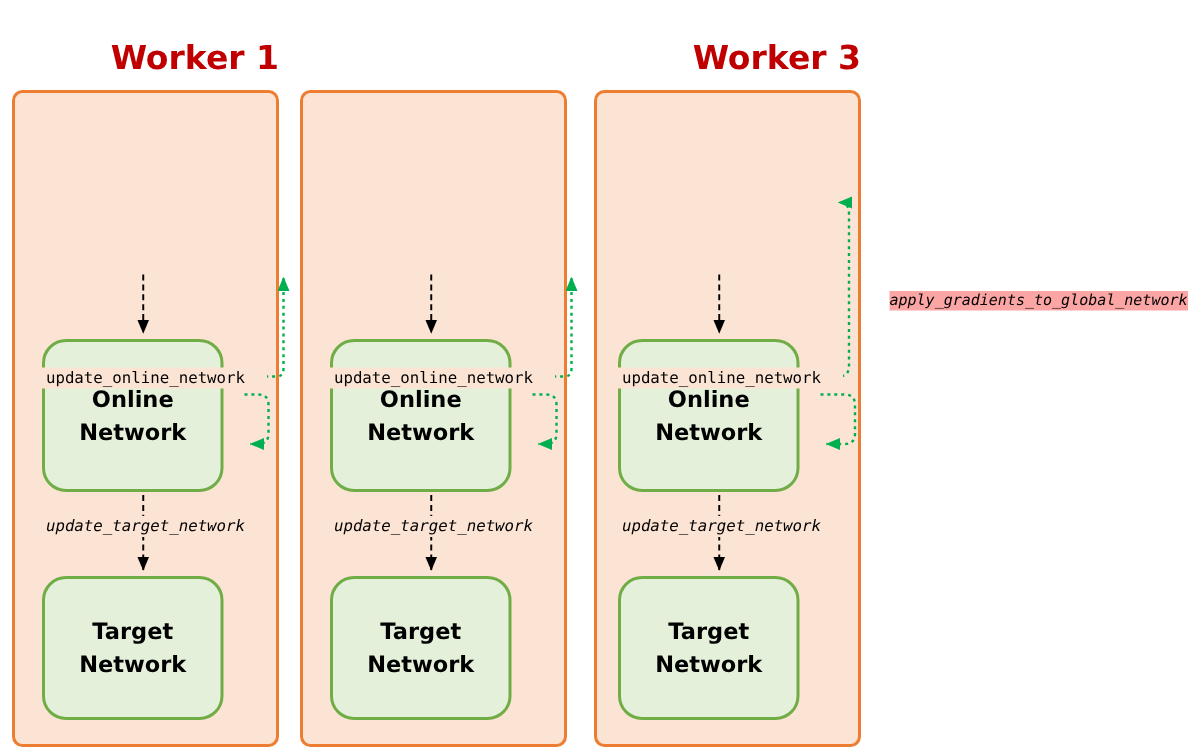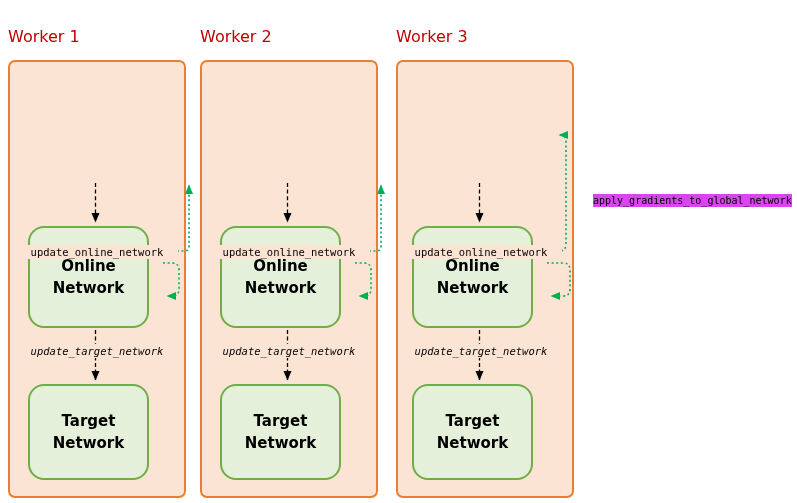--- a/index.html
+++ b/index.html
@@ -1,22 +1,22 @@
 <!DOCTYPE html>
 <html style="--worker-fill: #fce4d4; --worker-border: #ed7d31; --worker-title: #c00000; --global-fill: #ddd1ec; --global-border: #7030a0; --network-fill: #e4f0da; --network-border: #70ad47; --green-arrow: #00b050; --black-arrow: #000000;"><head>
 <meta charset="utf-8">
 <style>
   html,body{margin:0;padding:0;background:#ffffff;}
   .canvas{
     position:relative;width:797px;height:503px;overflow:hidden;background:#fff;
     font-family:"DejaVu Sans","Liberation Sans",sans-serif;color:#000;
   }
   .worker-title{
-    position:absolute;top:27px;width:178px;text-align:left;
-    font-weight:normal;font-size:16px;color:var(--worker-title,#c00000);z-index:1;
+    position:absolute;top:27px;width:178px;text-align:right;
+    font-weight:bold;font-size:22px;color:var(--worker-title,#c00000);z-index:1;
   }
   .worker-box{
     position:absolute;top:60px;width:178px;height:438px;
     background:var(--worker-fill,#fce4d4);
     border:2px solid var(--worker-border,#ed7d31);
     border-radius:7px;z-index:1;box-sizing:border-box;
   }
   .global-box{
     position:absolute;left:28px;top:88px;width:527px;height:92px;
     background:var(--global-fill,#ddd1ec);
@@ -40,39 +40,38 @@
     position:absolute;width:162px;text-align:center;z-index:6;
     font-family:"DejaVu Sans Mono","Liberation Mono",monospace;
     font-size:10.5px;line-height:14px;
     background:var(--worker-fill,#fce4d4);
   }
   .upd-online{top:197px;margin-top:48px;}
   .upd-target{top:344px;font-style:italic;}
   .side-label{
     position:absolute;left:593px;z-index:6;white-space:nowrap;
     font-family:"DejaVu Sans Mono","Liberation Mono",monospace;
-    font-size:10px;line-height:13px;color:#000;background:#d946ef;
+    font-size:10px;line-height:13px;color:#000;background:#fca5a5;font-style:italic;
   }
   svg.arrows{position:absolute;left:0;top:0;z-index:5;pointer-events:none;}
   .ab{stroke:var(--black-arrow,#000);stroke-width:1.3;fill:none;stroke-dasharray:4 2.6;}
   .ag{stroke:var(--green-arrow,#00b050);stroke-width:1.6;fill:none;stroke-dasharray:2 2.6;}
   .mk-b{fill:var(--black-arrow,#000);}
   .mk-g{fill:var(--green-arrow,#00b050);}
   
   .wx1{left:8px;}  .wx2{left:200px;}  .wx3{left:396px;}
   .ix1{left:28px;} .ix2{left:220px;} .ix3{left:412px;}
   .lx1{left:16px;} .lx2{left:208px;} .lx3{left:400px;}
 </style>
 </head>
 <body>
 
 <div class="canvas">
 
   <div class="worker-title wx1">Worker 1</div>
-  <div class="worker-title wx2">Worker 2</div>
   <div class="worker-title wx3">Worker 3</div>
 
   <div class="worker-box wx1"></div>
   <div class="worker-box wx2"></div>
   <div class="worker-box wx3"></div>
 
 
   <div class="net-box online ix1">
     <span class="lbl">Online Network</span>
   </div>

